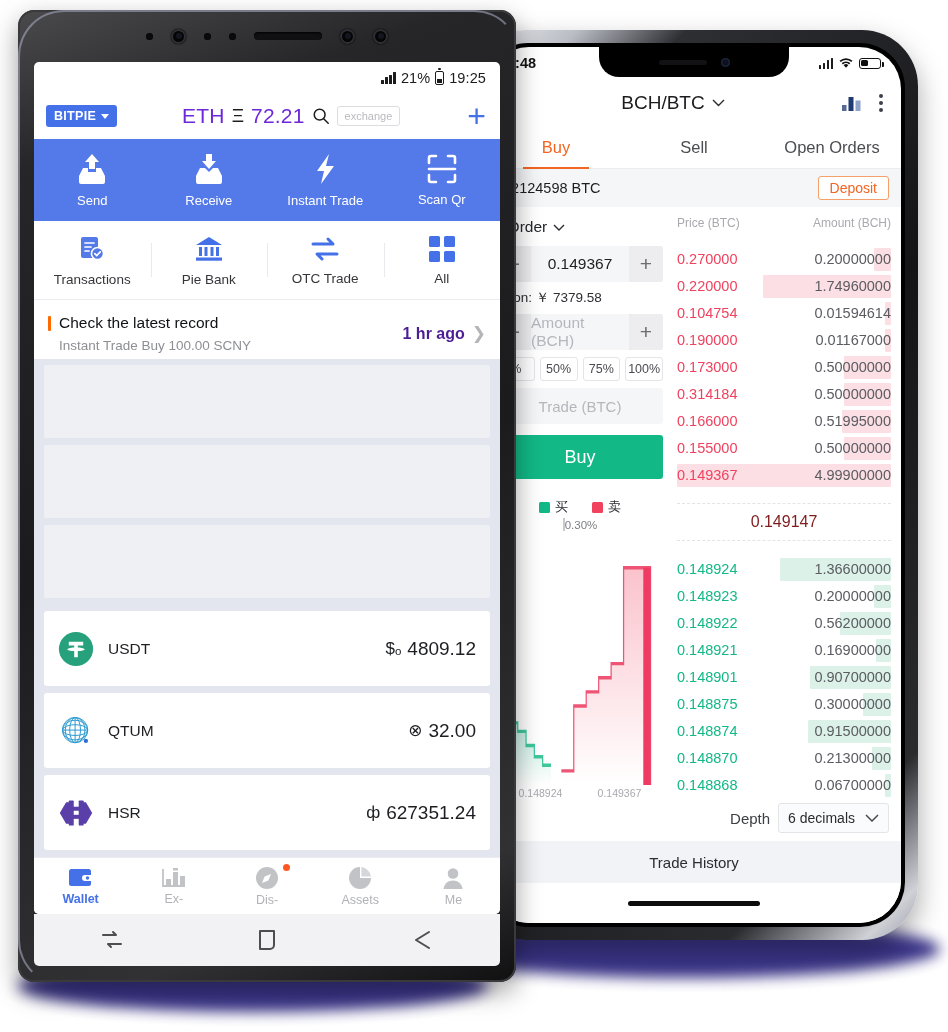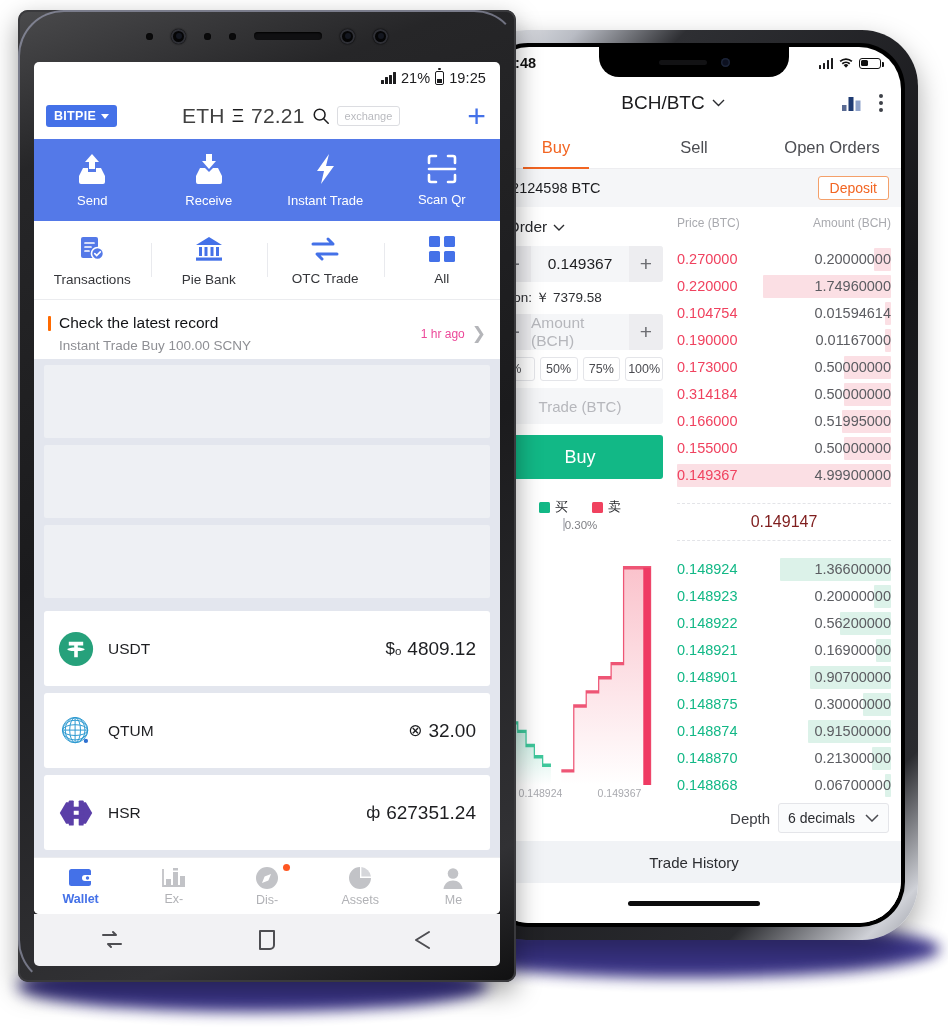--- a/index.html
+++ b/index.html
@@ -22,21 +22,21 @@
   }
   .blob-a { left: 18px;  top: 960px; width: 470px; height: 52px; }
   .blob-b { left: 430px; top: 920px; width: 510px; height: 58px; }
 
   
   .android {
     position: absolute;
     left: 18px; top: 10px;
     width: 498px; height: 972px;
     background: linear-gradient(160deg,#4a4a4c 0%, #262628 14%, #1b1b1d 50%, #313134 88%, #101011 100%);
-    border-radius: 10px;
+    border-radius: 16px;
     box-shadow: 0 10px 26px rgba(0,0,0,.38), inset 0 0 0 2px #3a3a3d;
     padding: 52px 16px 68px 16px;
     z-index: 2;
   }
   .android::before{ 
     content:""; position:absolute; left:0; top:0; width:498px; height:972px;
     border-radius:46px;
     border:2px solid rgba(175,178,205,.55);
     border-right-color:transparent; border-bottom-color:transparent;
     pointer-events:none;
@@ -80,21 +80,21 @@
     height:50px; display:flex; align-items:center; padding:0 12px; gap:8px;
     background:#fff;
   }
   .bitpie-chip{
     background:#4471e8; color:#fff; font-size:12.5px; font-weight:bold;
     padding:4px 8px; border-radius:3px; display:flex; align-items:center; gap:5px;
     letter-spacing:.3px;
   }
   .caret-d{ width:0;height:0;border-left:4.5px solid transparent;border-right:4.5px solid transparent;border-top:5px solid #fff; }
   .rate-wrap{ flex:1; display:flex; align-items:center; justify-content:center; gap:7px; }
-  .rate-txt{ font-size:21px; color:#404040; font-weight:500; letter-spacing:.2px; }
+  .rate-txt{ font-size:21px; color:#6d28d9; font-weight:500; letter-spacing:.2px; }
   .eth-mark{ font-size:19px; color:#1d1d1f; }
   .mag{ width:18px;height:18px; }
   .exch-pill{
     border:1px solid #dcdde1; border-radius:3px; color:#b9babf; font-size:11px;
     padding:3px 7px; background:#fff;
   }
   .plus-btn{ color:#4471e8; font-size:32px; line-height:20px; font-weight:300; padding:0 2px;}
 
   
   .quick-blue{
@@ -111,21 +111,21 @@
   .qb span{ font-size:13.5px; color:#35363a; }
 
   
   .record{
     background:#fff; padding:14px 14px 6px 14px; display:flex; align-items:center;
   }
   .rec-left{ flex:1; }
   .rec-title{ font-size:15.5px; color:#111215; font-weight:500; display:flex; align-items:center; gap:8px; }
   .rec-bar{ width:3px; height:15px; background:#ff6a00; display:inline-block; border-radius:1px;}
   .rec-sub{ font-size:13.5px; color:#8e8f94; margin-top:6px; margin-left:11px; }
-  .rec-time{ font-size:12px; color:#ec4899; }
+  .rec-time{ font-size:16px; color:#4c1d95;font-weight:bold; }
   .chev{ color:#b4b5b9; font-size:17px; margin-left:7px; }
 
   
   .skel-area{ background:#e3e6ee; padding:6px 10px 6px 10px; flex:0 0 auto;}
   .skel{ height:73px; background:#eef0f4; border-radius:2px; margin-bottom:7px; }
 
   
   .coins{ background:#e3e6ee; padding:0 10px 0 10px; flex:1; }
   .coin{
     background:#fff; border-radius:3px; height:75px; margin-bottom:7px;

